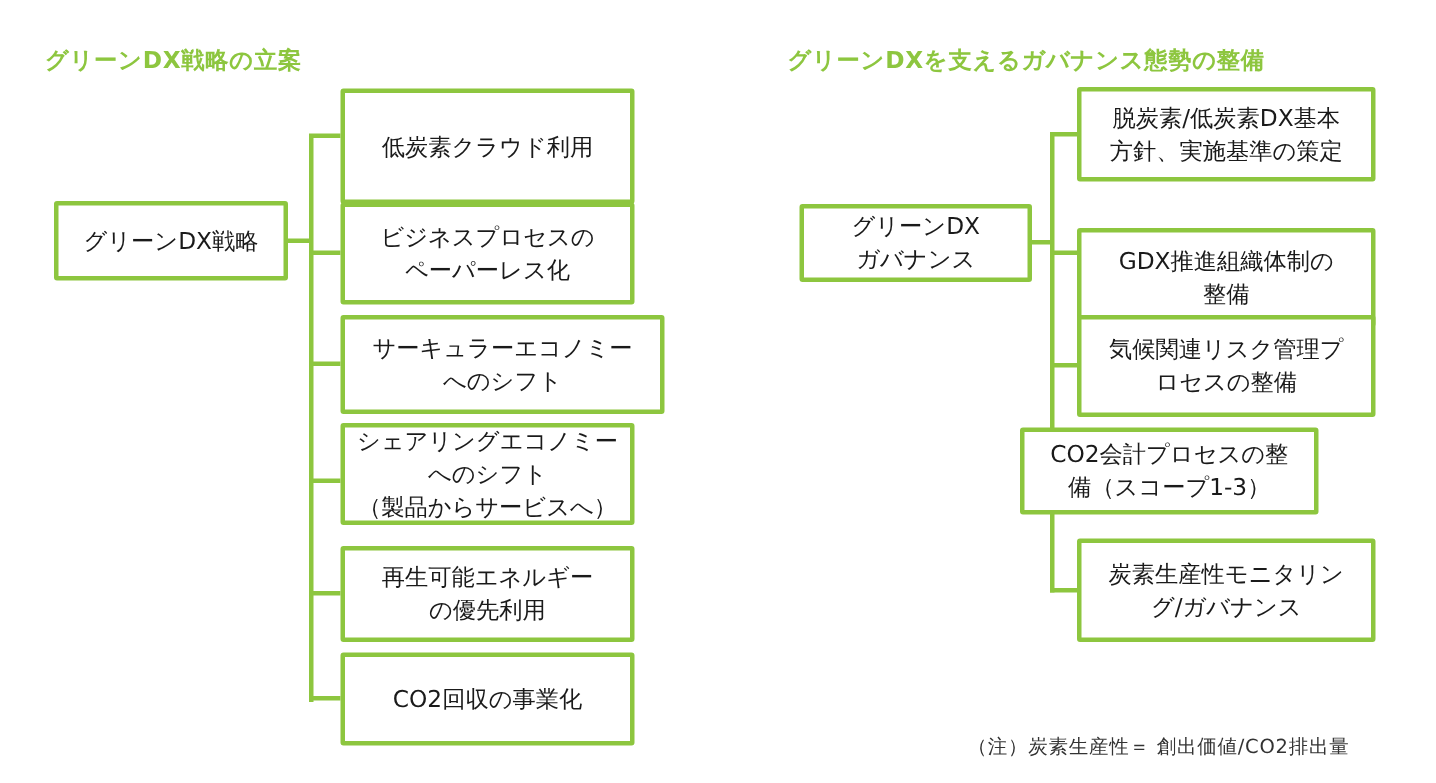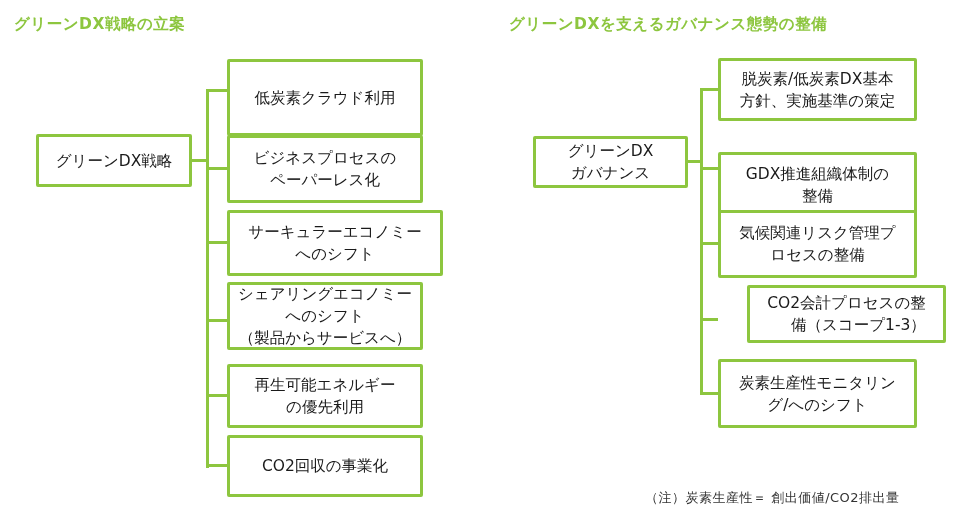--- a/index.html
+++ b/index.html
@@ -11,21 +11,21 @@
   html,body{margin:0;padding:0;background:var(--bg);}
   .canvas{
     position:relative;
     width:957px;height:522px;
     background:var(--bg);
     font-family:"DejaVu Sans","Liberation Sans",sans-serif;
     overflow:hidden;
   }
   .tree-title{
     position:absolute;
-    margin:0;
+    margin:16px;
     font-size:15.5px;
     font-weight:bold;
     color:var(--green);
     white-space:nowrap;
     letter-spacing:0.5px;
   }
   .node{
     position:absolute;
     box-sizing:border-box;
     border:3px solid var(--green);
@@ -95,20 +95,20 @@
   <div class="line" style="left:700px;top:242px;width:18px;height:3px;"></div>
   <div class="line" style="left:700px;top:318px;width:18px;height:3px;"></div>
   <div class="line" style="left:700px;top:392px;width:18px;height:3px;"></div>
 
   <div class="node" style="left:718px;top:58px;width:199px;height:63px;">脱炭素/低炭素DX基本
 方針、実施基準の策定</div>
   <div class="node" style="left:718px;top:136px;width:199px;height:66px;margin-top:16px;">GDX推進組織体制の
 整備</div>
   <div class="node" style="left:718px;top:210px;width:199px;height:68px;">気候関連リスク管理プ
 ロセスの整備</div>
-  <div class="node" style="left:747px;top:285px;width:199px;height:58px;text-align:right;">CO2会計プロセスの整
+  <div class="node" style="left:680px;top:285px;width:199px;height:58px;">CO2会計プロセスの整
 備（スコープ1-3）</div>
   <div class="node" style="left:718px;top:359px;width:199px;height:69px;">炭素生産性モニタリン
-グ/へのシフト</div>
+グ/ガバナンス</div>
 
   <div class="note" style="left:645px;top:489px;text-align:center;">（注）炭素生産性＝ 創出価値/CO2排出量</div>
 
 </div>
 
 </body></html>

